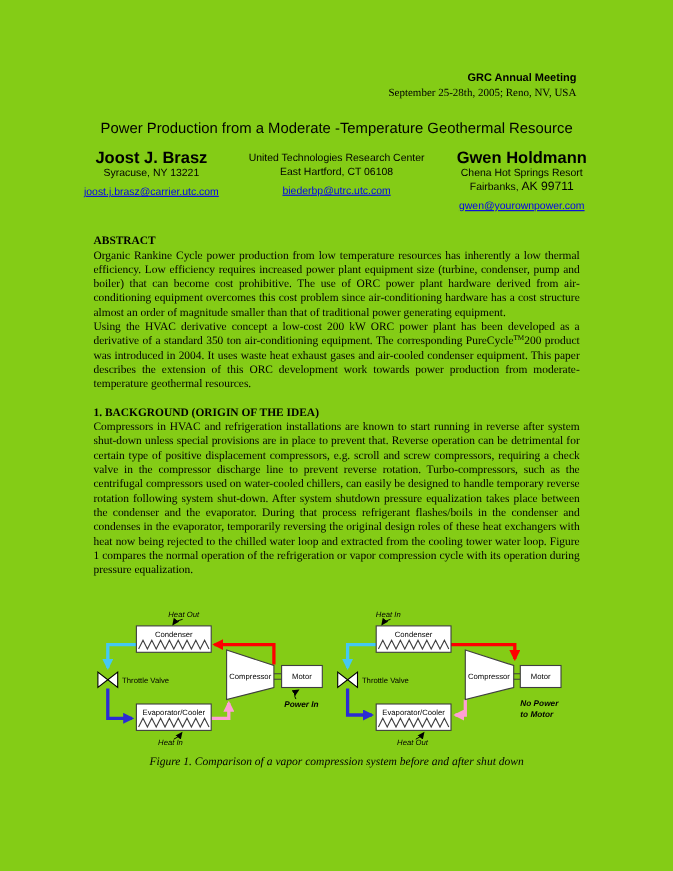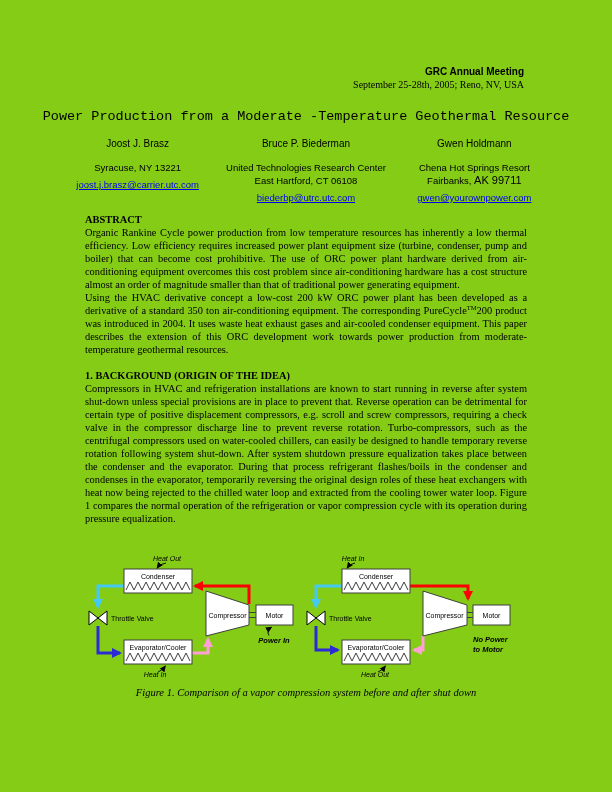--- a/index.html
+++ b/index.html
@@ -5,30 +5,30 @@
   html,body { margin:0; padding:0; background:#ffffff; }
   .page {
     position:relative; width:612px; height:792px; background:#84cc16;
     font-family:"Liberation Serif", serif; color:#000; overflow:hidden;
   }
   .hdr { position:absolute; top:66px; right:88px; text-align:right; }
   .hdr-title { font-family:"Liberation Sans", sans-serif; font-weight:bold; font-size:10px; }
   .hdr-date  { font-size:10px; margin-top:2px; }
   .title {
     position:absolute; top:109px; left:0; width:612px; margin:0;
-    text-align:center; font-family:Liberation Mono, monospace;
+    text-align:center; font-family:Liberation Sans, sans-serif;
     font-weight:normal; font-size:13.5px;
   }
   .authors {
     position:absolute; top:137px; left:62px; width:488px; display:flex;
     font-family:"Liberation Sans", sans-serif;
   }
   .author { text-align:center; }
   .author.c1 { width:31%; } .author.c2 { width:38%; } .author.c3 { width:31%; }
-  .a-name { font-weight:normal; font-size:10px; line-height:13px; margin-bottom:11px; }
+  .a-name { font-weight:bold; font-size:15px; line-height:13px; margin-bottom:1px; }
   .a-aff, .a-loc { font-size:9.5px; line-height:13px; }
   .a-email { color:#0000ee; text-decoration:underline; font-size:9.5px; line-height:13px; display:inline-block; }
   .zip { font-size:11px; }
   .main {
     position:absolute; top:213px; left:85px; width:442px;
     font-size:10.4px; line-height:13px; text-align:justify;
   }
   .h { font-weight:bold; margin:0; }
   .sect { margin-top:13px; }
   .body-p { margin:0; }
@@ -63,21 +63,20 @@
 
   <h1 class="title">Power Production from a Moderate -Temperature Geothermal Resource</h1>
 
   <div class="authors">
     <div class="author c1">
       <div class="a-name">Joost J. Brasz</div>
       <div class="a-loc">Syracuse, NY 13221</div>
       <a href="#" class="a-email">joost.j.brasz@carrier.utc.com</a>
     </div>
     <div class="author c2">
-      <div class="a-name">Bruce P. Biederman</div>
       <div class="a-aff">United Technologies Research Center</div>
       <div class="a-loc">East Hartford, CT  06108</div>
       <a href="#" class="a-email">biederbp@utrc.utc.com</a>
     </div>
     <div class="author c3">
       <div class="a-name">Gwen Holdmann</div>
       <div class="a-aff">Chena Hot Springs Resort</div>
       <div class="a-loc"><span>Fairbanks, </span><span class="zip">AK 99711</span></div>
       <a href="#" class="a-email">gwen@yourownpower.com</a>
     </div>

